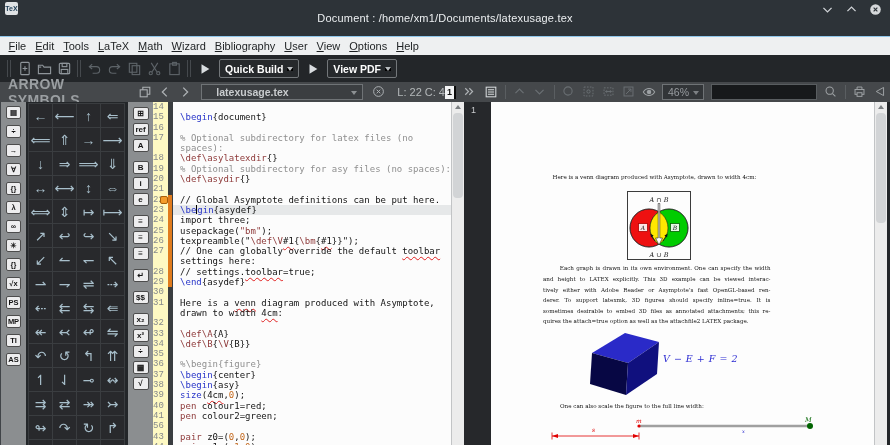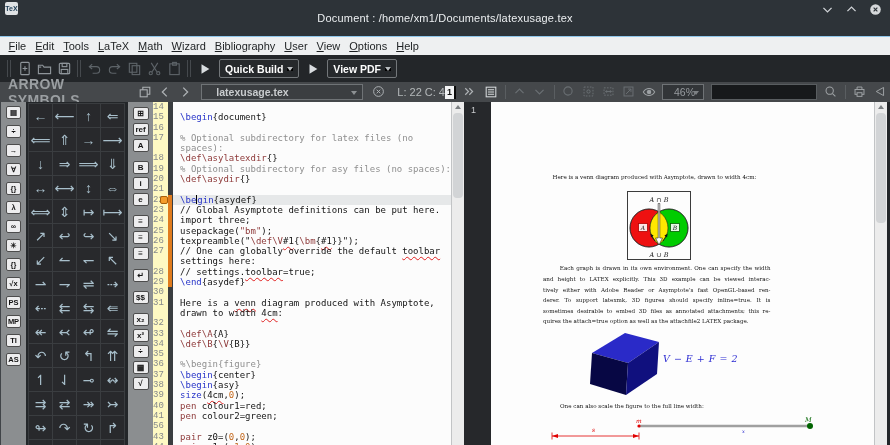--- a/index.html
+++ b/index.html
@@ -24,21 +24,21 @@
 .hs-sym{width:148px;color:#9b9fa2;font-weight:bold;font-size:14px;letter-spacing:.4px;padding-left:8px}
 .hs-ed{width:372px;display:flex;align-items:center;height:100%}
 .hs-ico{color:#aeb2b5;width:14px;height:14px;margin:0 3px;flex:none}
 .ed-dropdown{width:162px;height:16px;border:1px solid #6f7376;background:#3b3e41;color:#c9ccce;font-size:10.5px;font-weight:bold;display:flex;align-items:center;margin:0 6px;padding-left:14px;position:relative;flex:none}
 .ed-dropdown .dcaret{position:absolute;right:5px;top:6px;width:0;height:0;border-left:3px solid transparent;border-right:3px solid transparent;border-top:4px solid #8d9194}
 .ed-status{color:#b4b8ba;margin-left:8px;white-space:nowrap}
 .hs-spacer{flex:1}
 .page1{width:11px;height:13px;background:#f2f3f4;color:#111;font-size:9px;font-weight:bold;display:flex;align-items:center;justify-content:center;border-right:2px solid #0a0a0a;margin-right:3px;flex:none}
 .hs-pdf{flex:1;display:flex;align-items:center;height:100%}
 .hs-sep{width:1px;height:14px;background:#5a5e61;margin:0 4px;flex:none}
-.pdf-combo{width:42px;height:16px;border:1px solid #6f7376;background:#323538;color:#989ca0;font-size:10.5px;display:flex;align-items:center;padding-left:11px;position:relative;margin:0 3px;flex:none}
+.pdf-combo{width:42px;height:16px;border:1px solid #6f7376;background:#323538;color:#989ca0;font-size:10.5px;display:flex;align-items:center;padding-left:5px;position:relative;margin:0 3px;flex:none}
 .pdf-combo .dcaret{position:absolute;right:4px;top:6px;width:0;height:0;border-left:3px solid transparent;border-right:3px solid transparent;border-top:4px solid #7d8184}
 .pdf-search{width:106px;height:16px;border:1px solid #595d60;background:#17191b;margin:0 4px;flex:none;color:#ccc}
 .main{height:361px;display:flex}
 .sympanel{width:148px;background:#232629;display:flex;border-left:1px solid #404448}
 .symtabs{width:25px;background:#8b8e90;display:flex;flex-direction:column;align-items:center;padding-top:4px;gap:6px}
 .symtab{width:15px;height:13px;background:#ededee;border:1px solid #4c4c4c;border-radius:2px;color:#141414;font-size:7.5px;font-weight:bold;display:flex;align-items:center;justify-content:center;overflow:hidden;flex:none}
 .symgrid{margin-left:2px;margin-top:1px;display:grid;grid-template-columns:repeat(4,24px);grid-auto-rows:24px;align-content:start;border-left:1px solid #3a3d40;border-top:1px solid #3a3d40;height:100%;overflow:hidden}
 .symcell{border-right:1px solid #3a3d40;border-bottom:1px solid #3a3d40;background:#28292c;color:#a8bfcb;font-size:14px;display:flex;align-items:center;justify-content:center;overflow:hidden}
 .editor{width:372px;display:flex;background:#fcfcfc}
 .edtools{width:25px;background:#8b8e90;display:flex;flex-direction:column;align-items:center;padding-top:5px}
@@ -473,22 +473,22 @@
     <div class="codearea" id="codearea">
         <div class="crow"></div>
         <div class="crow"><span class="cmd">\begin</span><span class="t">{document}</span></div>
         <div class="crow"></div>
         <div class="crow"><span class="cmt">% Optional subdirectory for latex files (no</span></div>
         <div class="crow"><span class="cmt">spaces):</span></div>
         <div class="crow"><span class="def">\def\asylatexdir</span><span class="t">{}</span></div>
         <div class="crow"><span class="cmt">% Optional subdirectory for asy files (no spaces):</span></div>
         <div class="crow"><span class="def">\def\asydir</span><span class="t">{}</span></div>
         <div class="crow"></div>
+        <div class="crow"><span class="t">// Global Asymptote definitions can be put here.</span></div>
         <div class="crow cur"><span class="cmd">\be</span><span class="caret"></span><span class="cmd">gin</span><span class="t">{asydef}</span></div>
-        <div class="crow"><span class="t">// Global Asymptote definitions can be put here.</span></div>
         <div class="crow"><span class="t">import three;</span></div>
         <div class="crow"><span class="t">usepackage(</span><span class="str">"bm"</span><span class="t">);</span></div>
         <div class="crow"><span class="t">texpreamble("</span><span class="def">\def\V</span><span class="sp">#1</span><span class="t">{</span><span class="def">\bm</span><span class="t">{</span><span class="sp">#1</span><span class="t">}}");</span></div>
         <div class="crow"><span class="t">// One can globally override the default </span><span class="sp">toolbar</span></div>
         <div class="crow"><span class="t">settings here:</span></div>
         <div class="crow"><span class="t">// settings.</span><span class="sp">toolbar</span><span class="t">=true;</span></div>
         <div class="crow"><span class="cmd">\end</span><span class="t">{asydef}</span></div>
         <div class="crow"></div>
         <div class="crow"><span class="t">Here is a </span><span class="sp">venn</span><span class="t"> diagram produced with Asymptote,</span></div>
         <div class="crow"><span class="t">drawn to width </span><span class="sp">4cm</span><span class="t">:</span></div>

